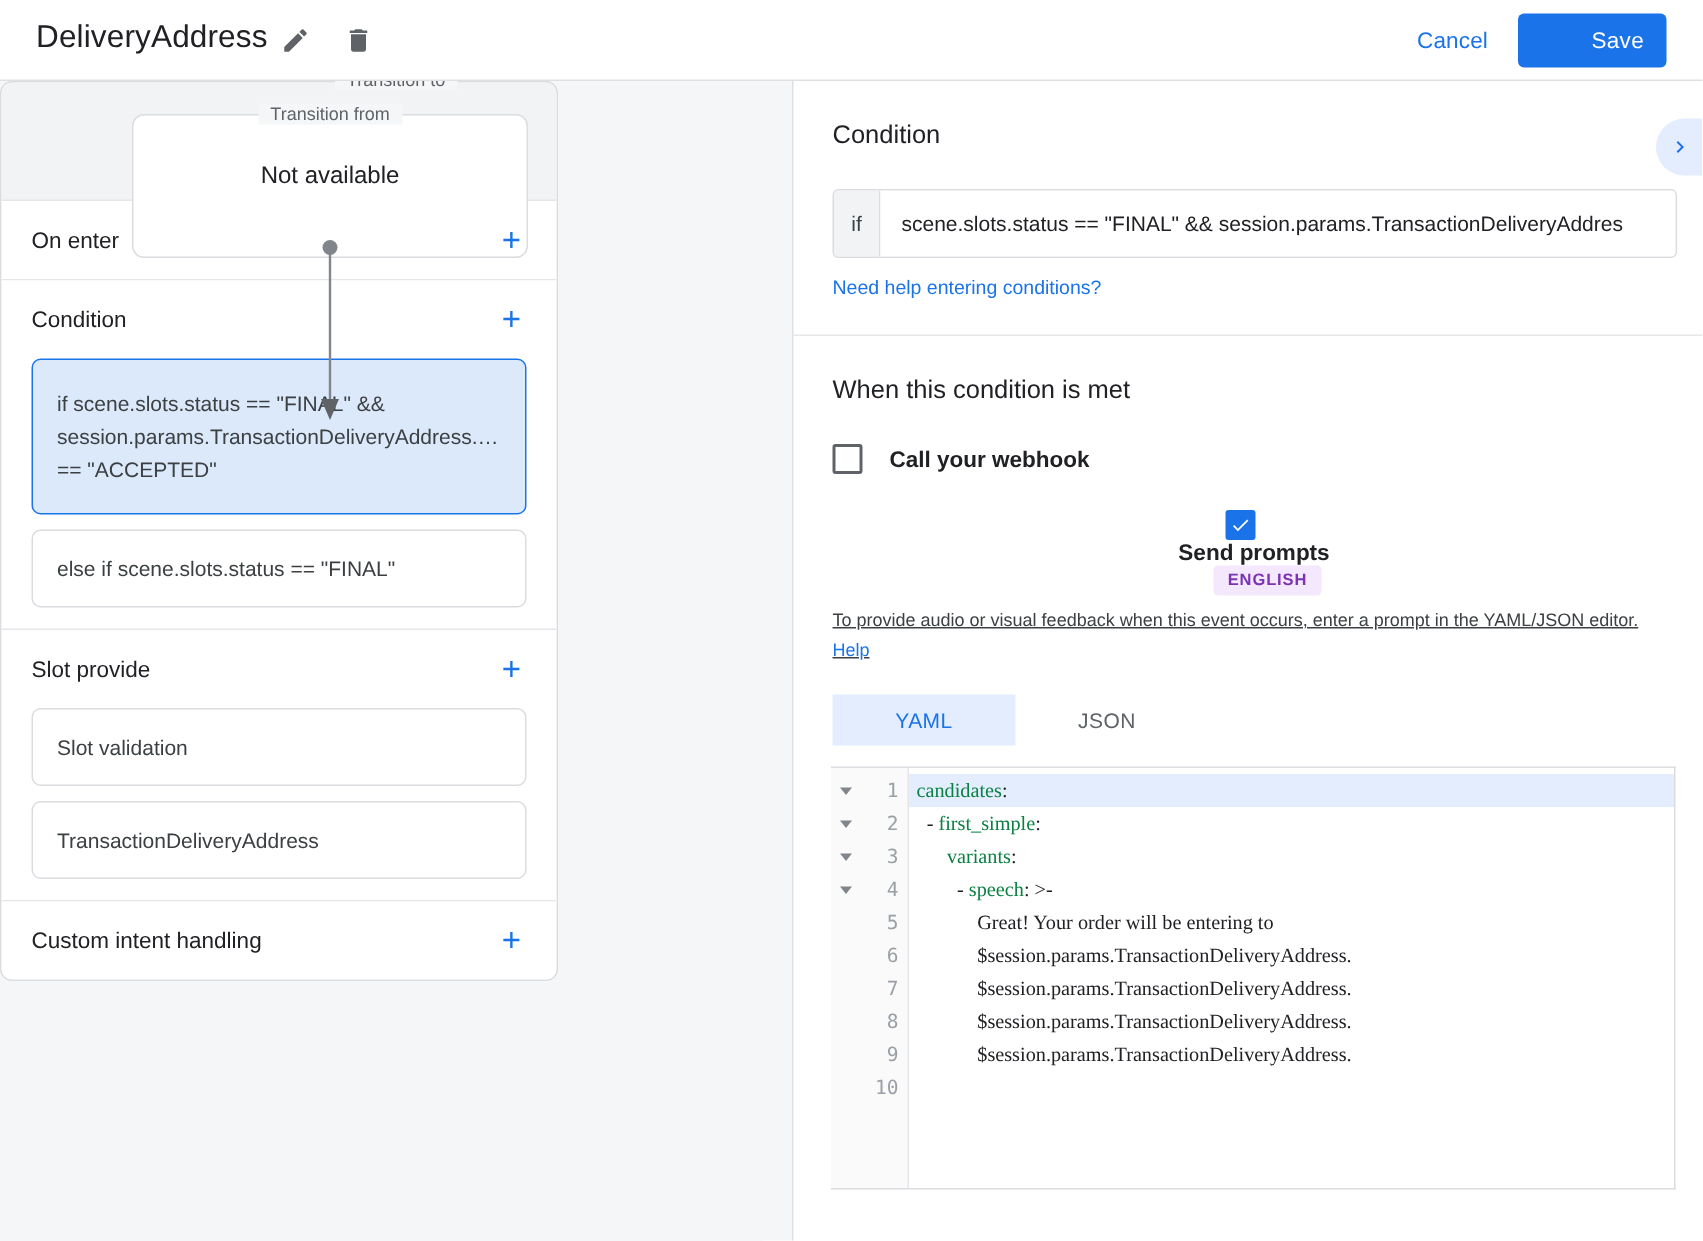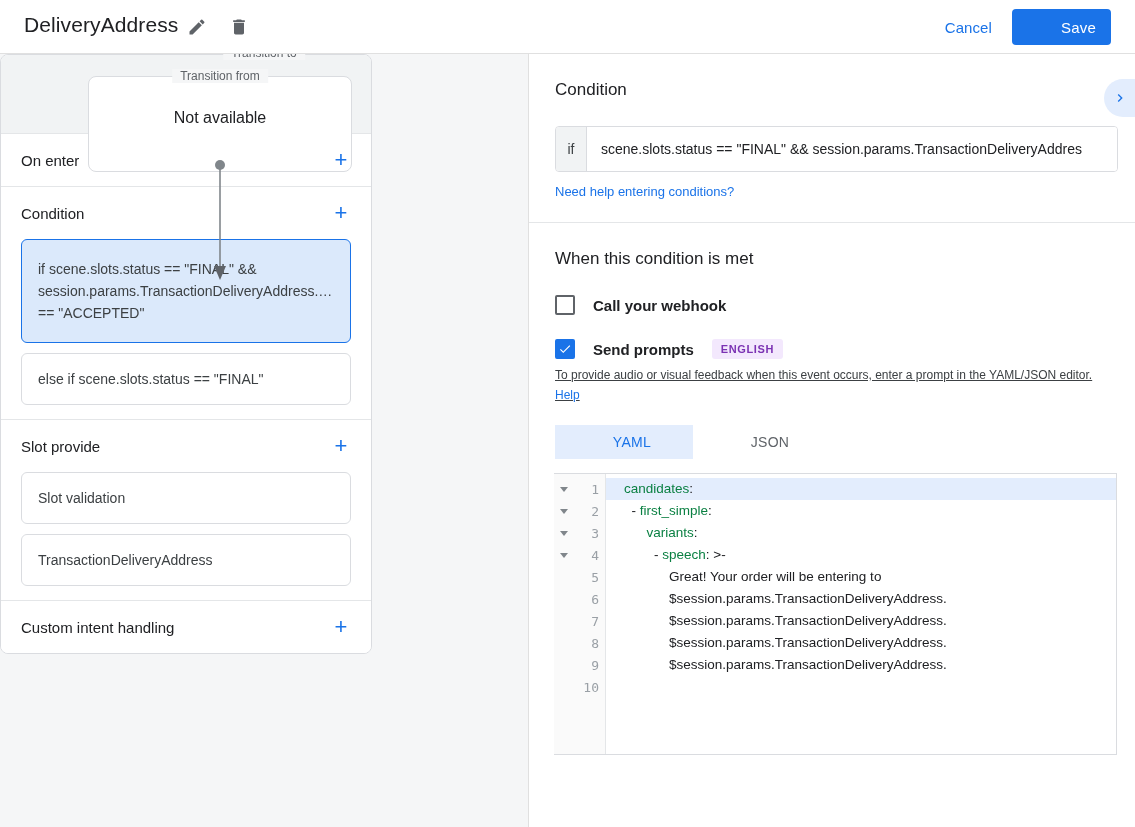--- a/index.html
+++ b/index.html
@@ -309,21 +309,20 @@
     margin-bottom: 14px;
   }
   .tab {
     width: 122px;
     height: 34px;
     display: flex; align-items: center; justify-content: center;
     font-size: 14px;
     color: #5f6368;
     cursor: pointer;
     letter-spacing: 0.3px;
-    padding-left: 16px;
   }
   .tab.active {
     background: #e3edfd;
     color: #1a73e8;
     font-weight: 500;
   }
 
   .editor {
     border: 1px solid #dadce0;
     border-left: none;
@@ -360,25 +359,25 @@
   .gnum { flex: 1; text-align: right; }
   .code {
     flex: 1;
     padding-top: 4px;
     overflow: hidden;
     position: relative;
   }
   .cline {
     height: 22px;
     line-height: 22px;
-    font-family: Liberation Sans, sans-serif;
+    font-family: Liberation Serif, serif;
     font-size: 13.5px;
     color: #202124;
     white-space: pre;
-    padding-left: 18px;
+    padding-left: 5px;
   }
   .cline.hl { background: #e3edfd; }
   .k { color: #0b8043; }
   .p { color: #202124; }
 </style>
 </head>
 <body>
 
 <div class="topbar">
   <div class="topbar-title">DeliveryAddress</div>
@@ -480,21 +479,21 @@
   <div class="rp-divider"></div>
 
   <div class="rp-section">
     <h2 class="rp-heading">When this condition is met</h2>
 
     <div class="check-row">
       <div class="cbox"></div>
       <span class="check-label">Call your webhook</span>
     </div>
 
-    <div class="check-row" style="margin-bottom:14px;">
+    <div class="check-row" style="margin-bottom:14px;flex-direction:column;">
       <div class="cbox checked">
         <svg width="14" height="14" viewBox="0 0 24 24">
           <path fill="#ffffff" d="M9 16.17 4.83 12l-1.42 1.41L9 19 21 7l-1.41-1.41z"></path>
         </svg>
       </div>
       <span class="check-label">Send prompts</span>
       <span class="lang-badge">ENGLISH</span>
     </div>
 
     <div class="desc">

